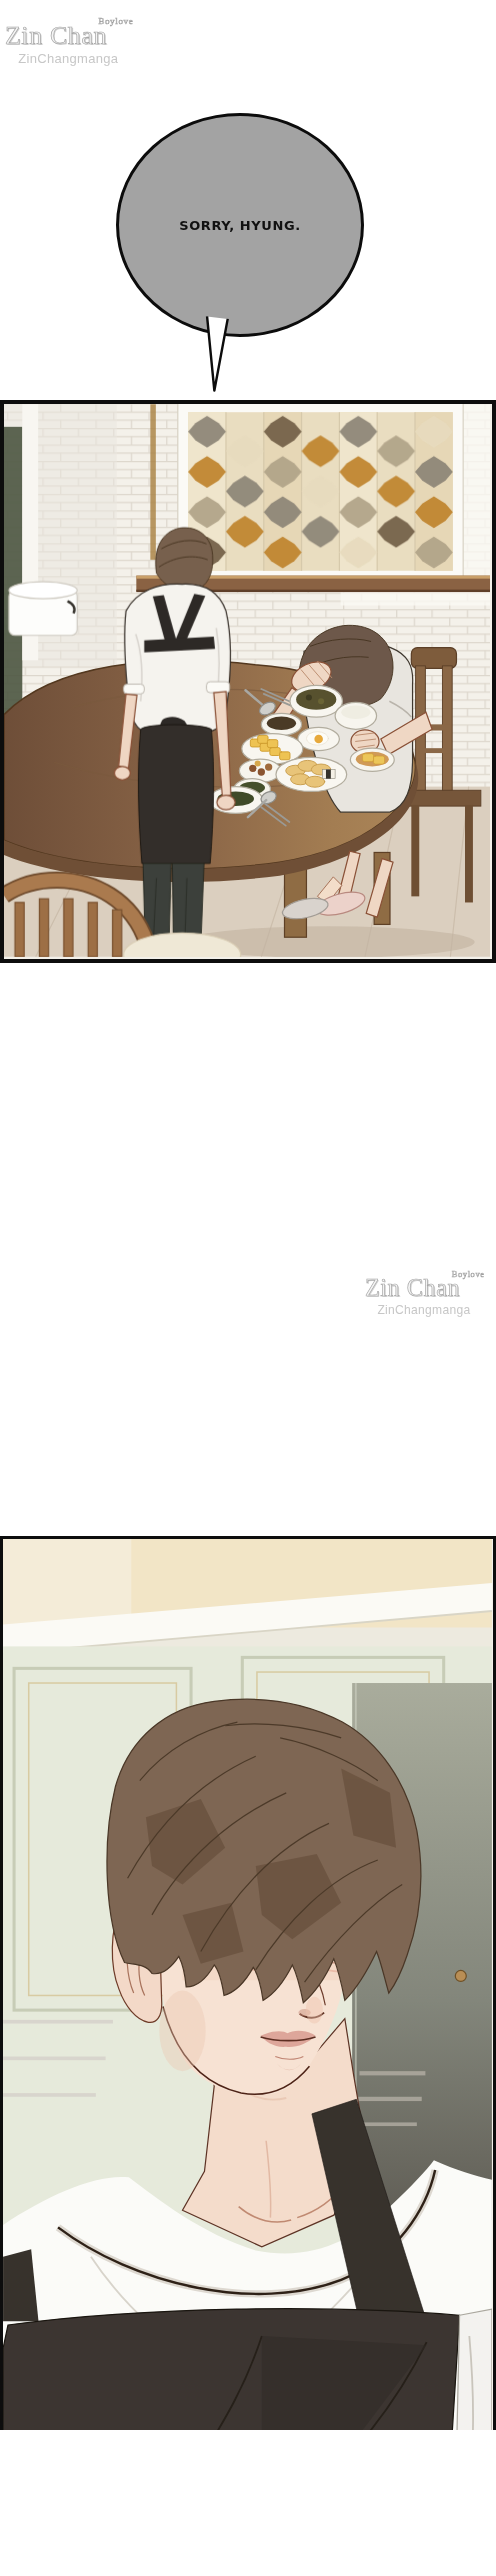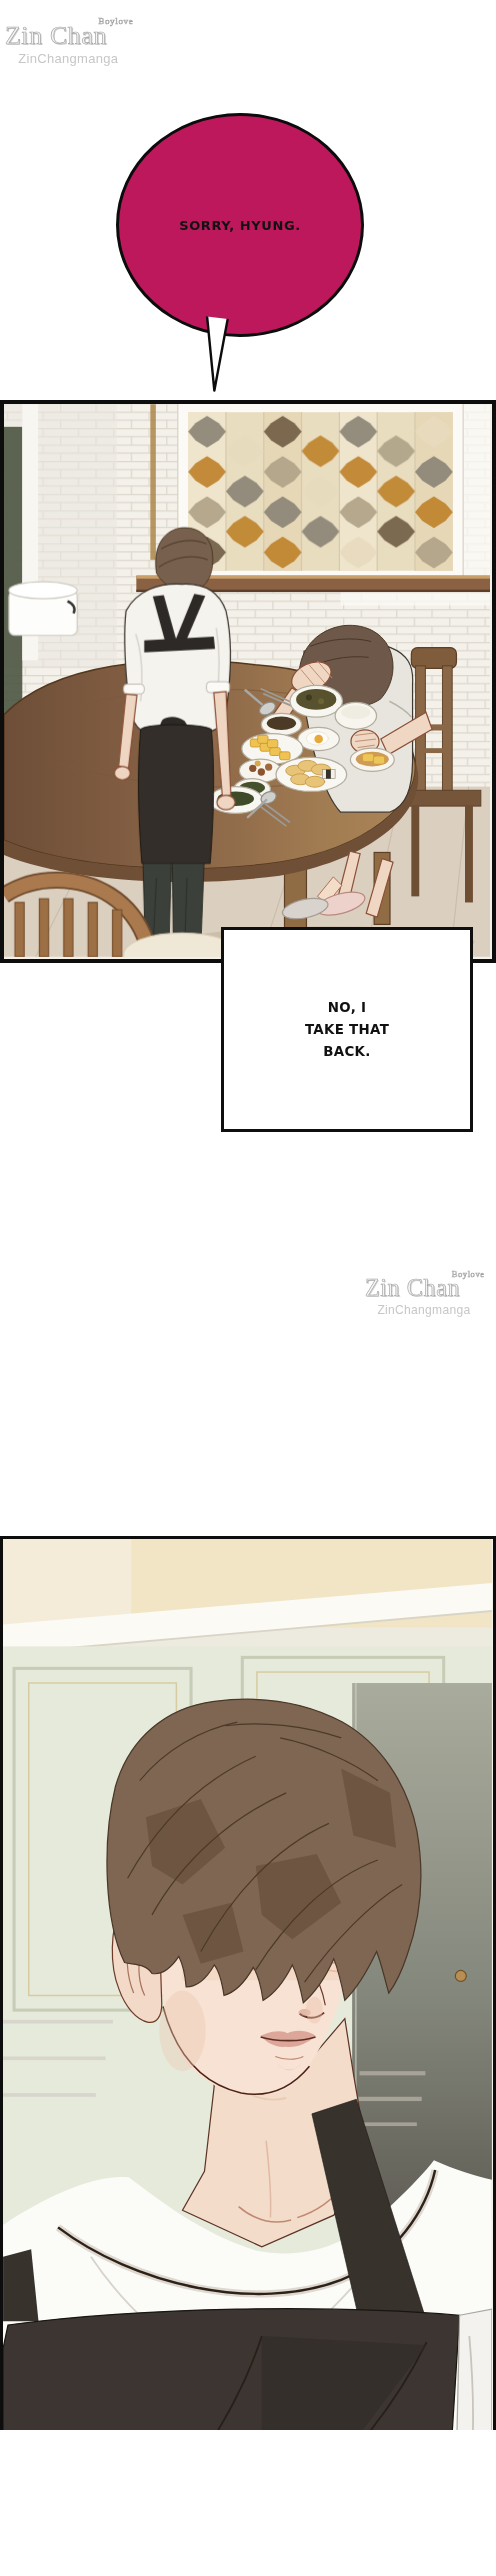--- a/index.html
+++ b/index.html
@@ -11,21 +11,21 @@
         font-size:9.2px;color:#ececec;-webkit-text-stroke:0.5px #9f9f9f;letter-spacing:0.6px;}
   .wm-brand{position:absolute;top:6.1px;left:0;font-family:"Liberation Serif",serif;
         font-size:26px;line-height:27px;color:#f4f4f4;-webkit-text-stroke:0.7px #a5a5a5;
         text-shadow:1.2px 1.2px 0.6px #d6d6d6;letter-spacing:0.6px;white-space:nowrap;}
   .wm-sub{position:absolute;top:35px;left:13.4px;font-family:"Liberation Sans",sans-serif;
         font-size:13px;color:#c7c7c7;letter-spacing:0.3px;}
   #watermark-2{left:365px;top:1270px;transform:scale(0.93);transform-origin:top left;}
   #watermark-1{left:4.9px;top:16px;}
   
   .speech-bubble{position:absolute;left:116px;top:113px;width:242px;height:218px;
-        background:#be185d;border:3.1px solid #0c0c0c;border-radius:50%;
+        background:#a3a3a3;border:3.1px solid #0c0c0c;border-radius:50%;
         display:flex;align-items:center;justify-content:center;z-index:3;}
   .bubble-text{font-size:13px;font-weight:700;letter-spacing:0.6px;color:#111;
         text-align:center;}
   .bubble-tail{position:absolute;left:201px;top:315px;z-index:4;}
   
   .caption-box{position:absolute;background:#ffffff;border:3.1px solid #0f0f0f;
         display:flex;align-items:center;justify-content:center;z-index:5;}
   #caption-box-1{left:221px;top:927px;width:246px;height:199px;}
   #caption-box-2{left:30.5px;top:1398px;width:273px;height:217px;}
   .caption-text{font-size:13.4px;font-weight:700;letter-spacing:0.3px;line-height:22px;
@@ -278,27 +278,20 @@
             <rect x="66" y="1474" width="15" height="95"></rect>
         <rect x="106" y="1474" width="15" height="95"></rect>
             <rect x="146" y="1480" width="15" height="89"></rect>
         <rect x="186" y="1492" width="15" height="77"></rect>
       </g>
       <ellipse cx="300" cy="1566" rx="96" ry="36" fill="#efe8d6" stroke="#d9cdb4" stroke-width="2"></ellipse>
     </g>
   </svg>
   </div>
 
-  <div class="caption-box" id="caption-box-1">
-    <div class="caption-text">
-      <div>NO, I</div>
-      <div>TAKE THAT</div>
-      <div>BACK.</div>
-    </div>
-  </div>
 
   <div class="watermark" id="watermark-2">
     <span class="wm-tagline">Boylove</span>
     <span class="wm-brand">Zin Chan</span>
     <span class="wm-sub">ZinChangmanga</span>
   </div>
 
 
   <div class="panel" id="panel-2">
   <svg width="489" height="952" viewBox="6 2524 801 1560">

